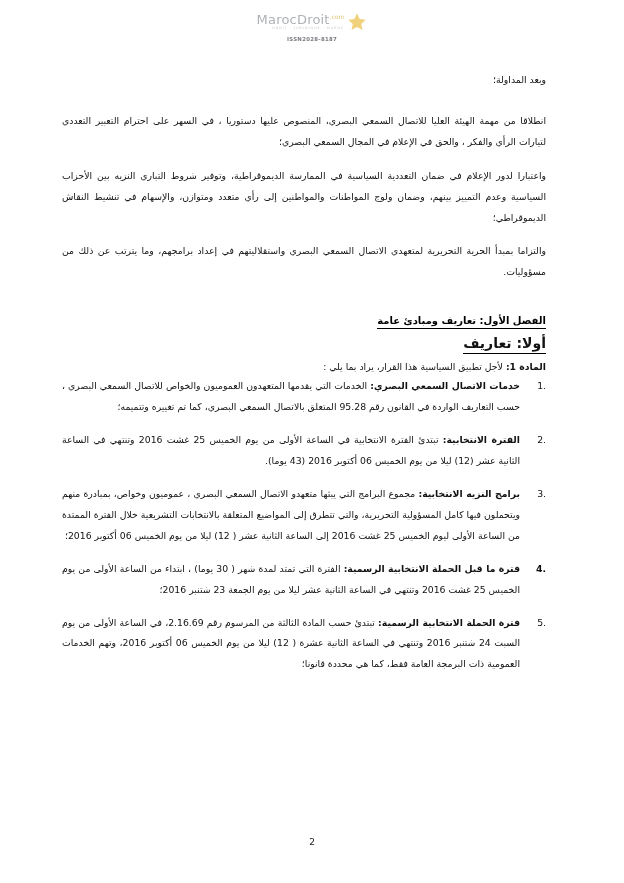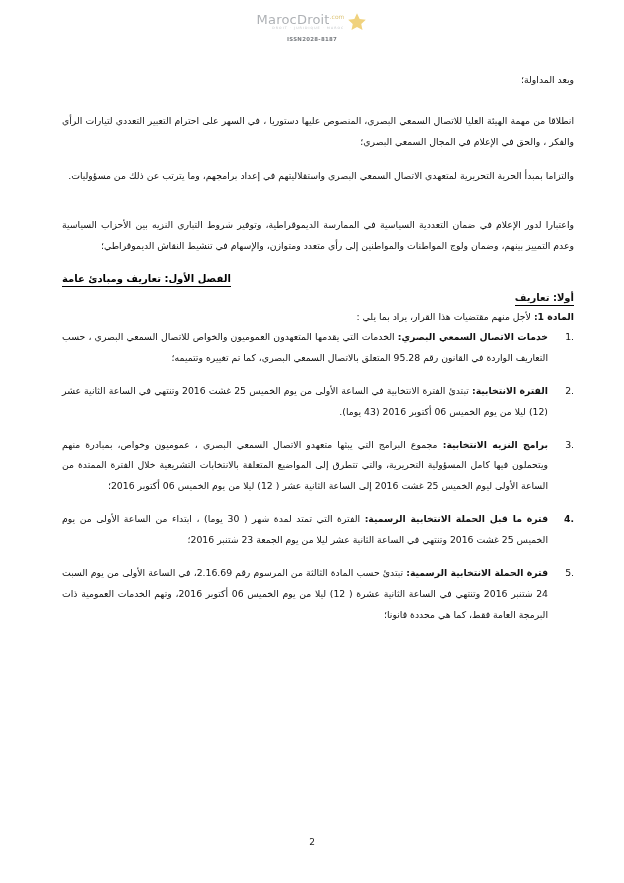--- a/index.html
+++ b/index.html
@@ -85,21 +85,21 @@
     margin-top: 4px;
     opacity: 0.75;
     font-family: "DejaVu Sans", "Liberation Sans", sans-serif;
     font-weight: bold;
   }
 
   
   .content {
     position: absolute;
     top: 70px;
-    right: 50px;
+    right: 78px;
     left: 62px;
     direction: rtl;
     text-align: justify;
   }
 
   .ar {
     font-family: "DejaVu Sans", "Liberation Sans", sans-serif;
     font-size: 9.3px;
     line-height: 2.25;
     color: #111111;
@@ -115,35 +115,35 @@
     text-align: justify;
     text-align-last: right;
   }
 
   .sp-after-sm { margin-bottom: 13px; }
   .sp-after-md { margin-bottom: 20px; }
   .sp-after-lg { margin-bottom: 28px; }
 
   
   .chapter-heading {
-    text-align: left;
+    text-align: right;
     margin: 0;
     font-size: 10px;
     font-weight: bold;
     color: #000;
     line-height: 1.9;
   }
   .chapter-heading span {
     border-bottom: 1px solid #000;
     padding-bottom: 2px;
   }
   .section-heading {
     text-align: right;
     margin: 0;
-    font-size: 10px;
+    font-size: 14px;
     font-weight: bold;
     line-height: 1.9;
   }
   .section-heading span {
     border-bottom: 1px solid #000;
     padding-bottom: 2px;
   }
 
   .article-line {
     margin: 0;
@@ -217,35 +217,35 @@
     <div class="issn">ISSN2028-8187</div>
   </div>
 
   <div class="content ar">
 
     <p class="line-right sp-after-md">وبعد المداولة؛</p>
 
 
     <p class="para sp-after-sm">انطلاقا من مهمة الهيئة العليا للاتصال السمعي البصري، المنصوص عليها دستوريا ، في السهر على احترام التعبير التعددي لتيارات الرأي والفكر ، والحق في الإعلام في المجال السمعي البصري؛</p>
 
+    <p class="para sp-after-sm">واعتبارا لدور الإعلام في ضمان التعددية السياسية في  الممارسة الديموقراطية، وتوفير شروط التباري النزيه بين الأحزاب السياسية وعدم التمييز بينهم، وضمان ولوج المواطنات والمواطنين إلى رأي متعدد ومتوازن، والإسهام في تنشيط النقاش الديموقراطي؛</p>
+
     <p class="para sp-after-lg">والتزاما بمبدأ الحرية التحريرية لمتعهدي الاتصال السمعي البصري واستقلاليتهم في إعداد برامجهم، وما يترتب عن ذلك من مسؤوليات.</p>
-
-    <p class="para sp-after-sm">واعتبارا لدور الإعلام في ضمان التعددية السياسية في  الممارسة الديموقراطية، وتوفير شروط التباري النزيه بين الأحزاب السياسية وعدم التمييز بينهم، وضمان ولوج المواطنات والمواطنين إلى رأي متعدد ومتوازن، والإسهام في تنشيط النقاش الديموقراطي؛</p>
 
     <p class="chapter-heading sp-after-md">
       <span>الفصل الأول: تعاريف ومبادئ عامة</span>
     </p>
 
     <p class="section-heading sp-after-sm">
       <span>أولا: تعاريف</span>
     </p>
 
     <p class="article-line sp-after-sm">
       <span class="b">المادة 1:</span>
-      <span>لأجل منهم مقتضيات هذا القرار، يراد بما يلي :</span>
+      <span>لأجل تطبيق السياسية هذا القرار، يراد بما يلي :</span>
     </p>
 
     <ol class="deflist">
 
       <li class="defitem">
         <span class="marker num">1.</span>
         <span class="b">خدمات الاتصال السمعي البصري:</span><span> الخدمات التي يقدمها المتعهدون العموميون والخواص  للاتصال السمعي البصري ، حسب التعاريف الواردة في القانون رقم 95.28 المتعلق بالاتصال السمعي البصري، كما تم تغييره وتتميمه؛</span>
       </li>
 
       <li class="defitem">

